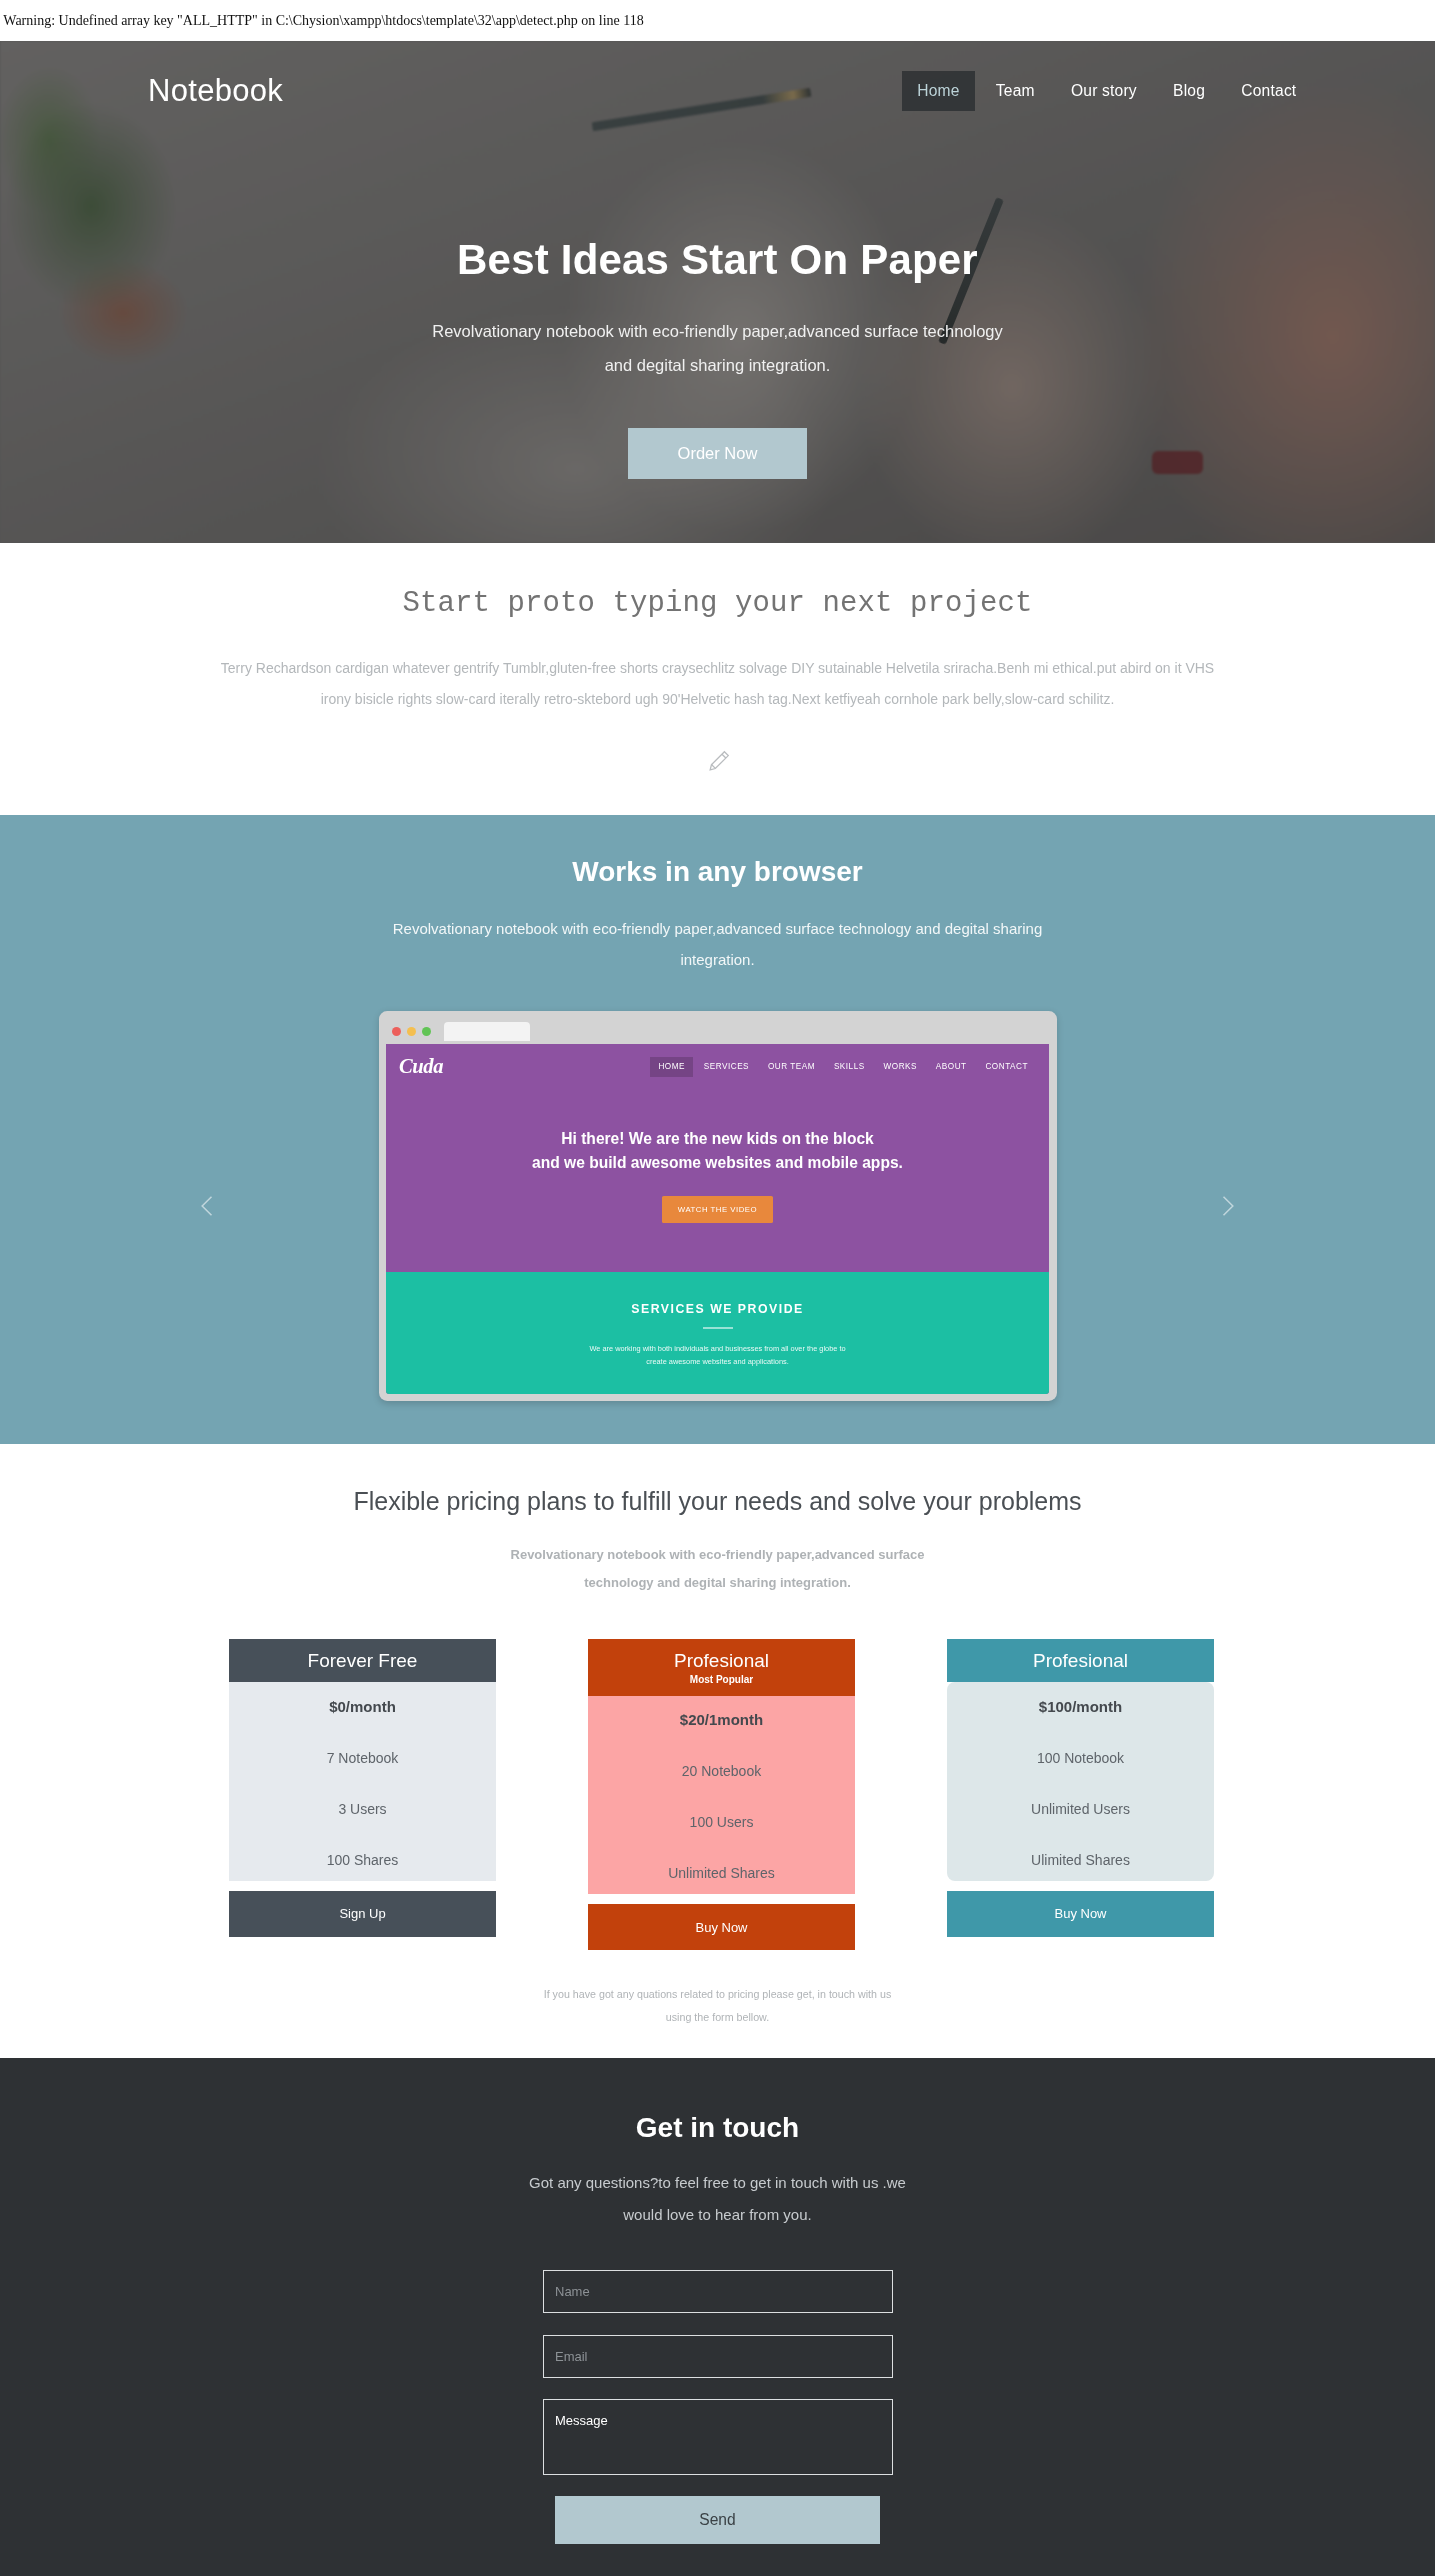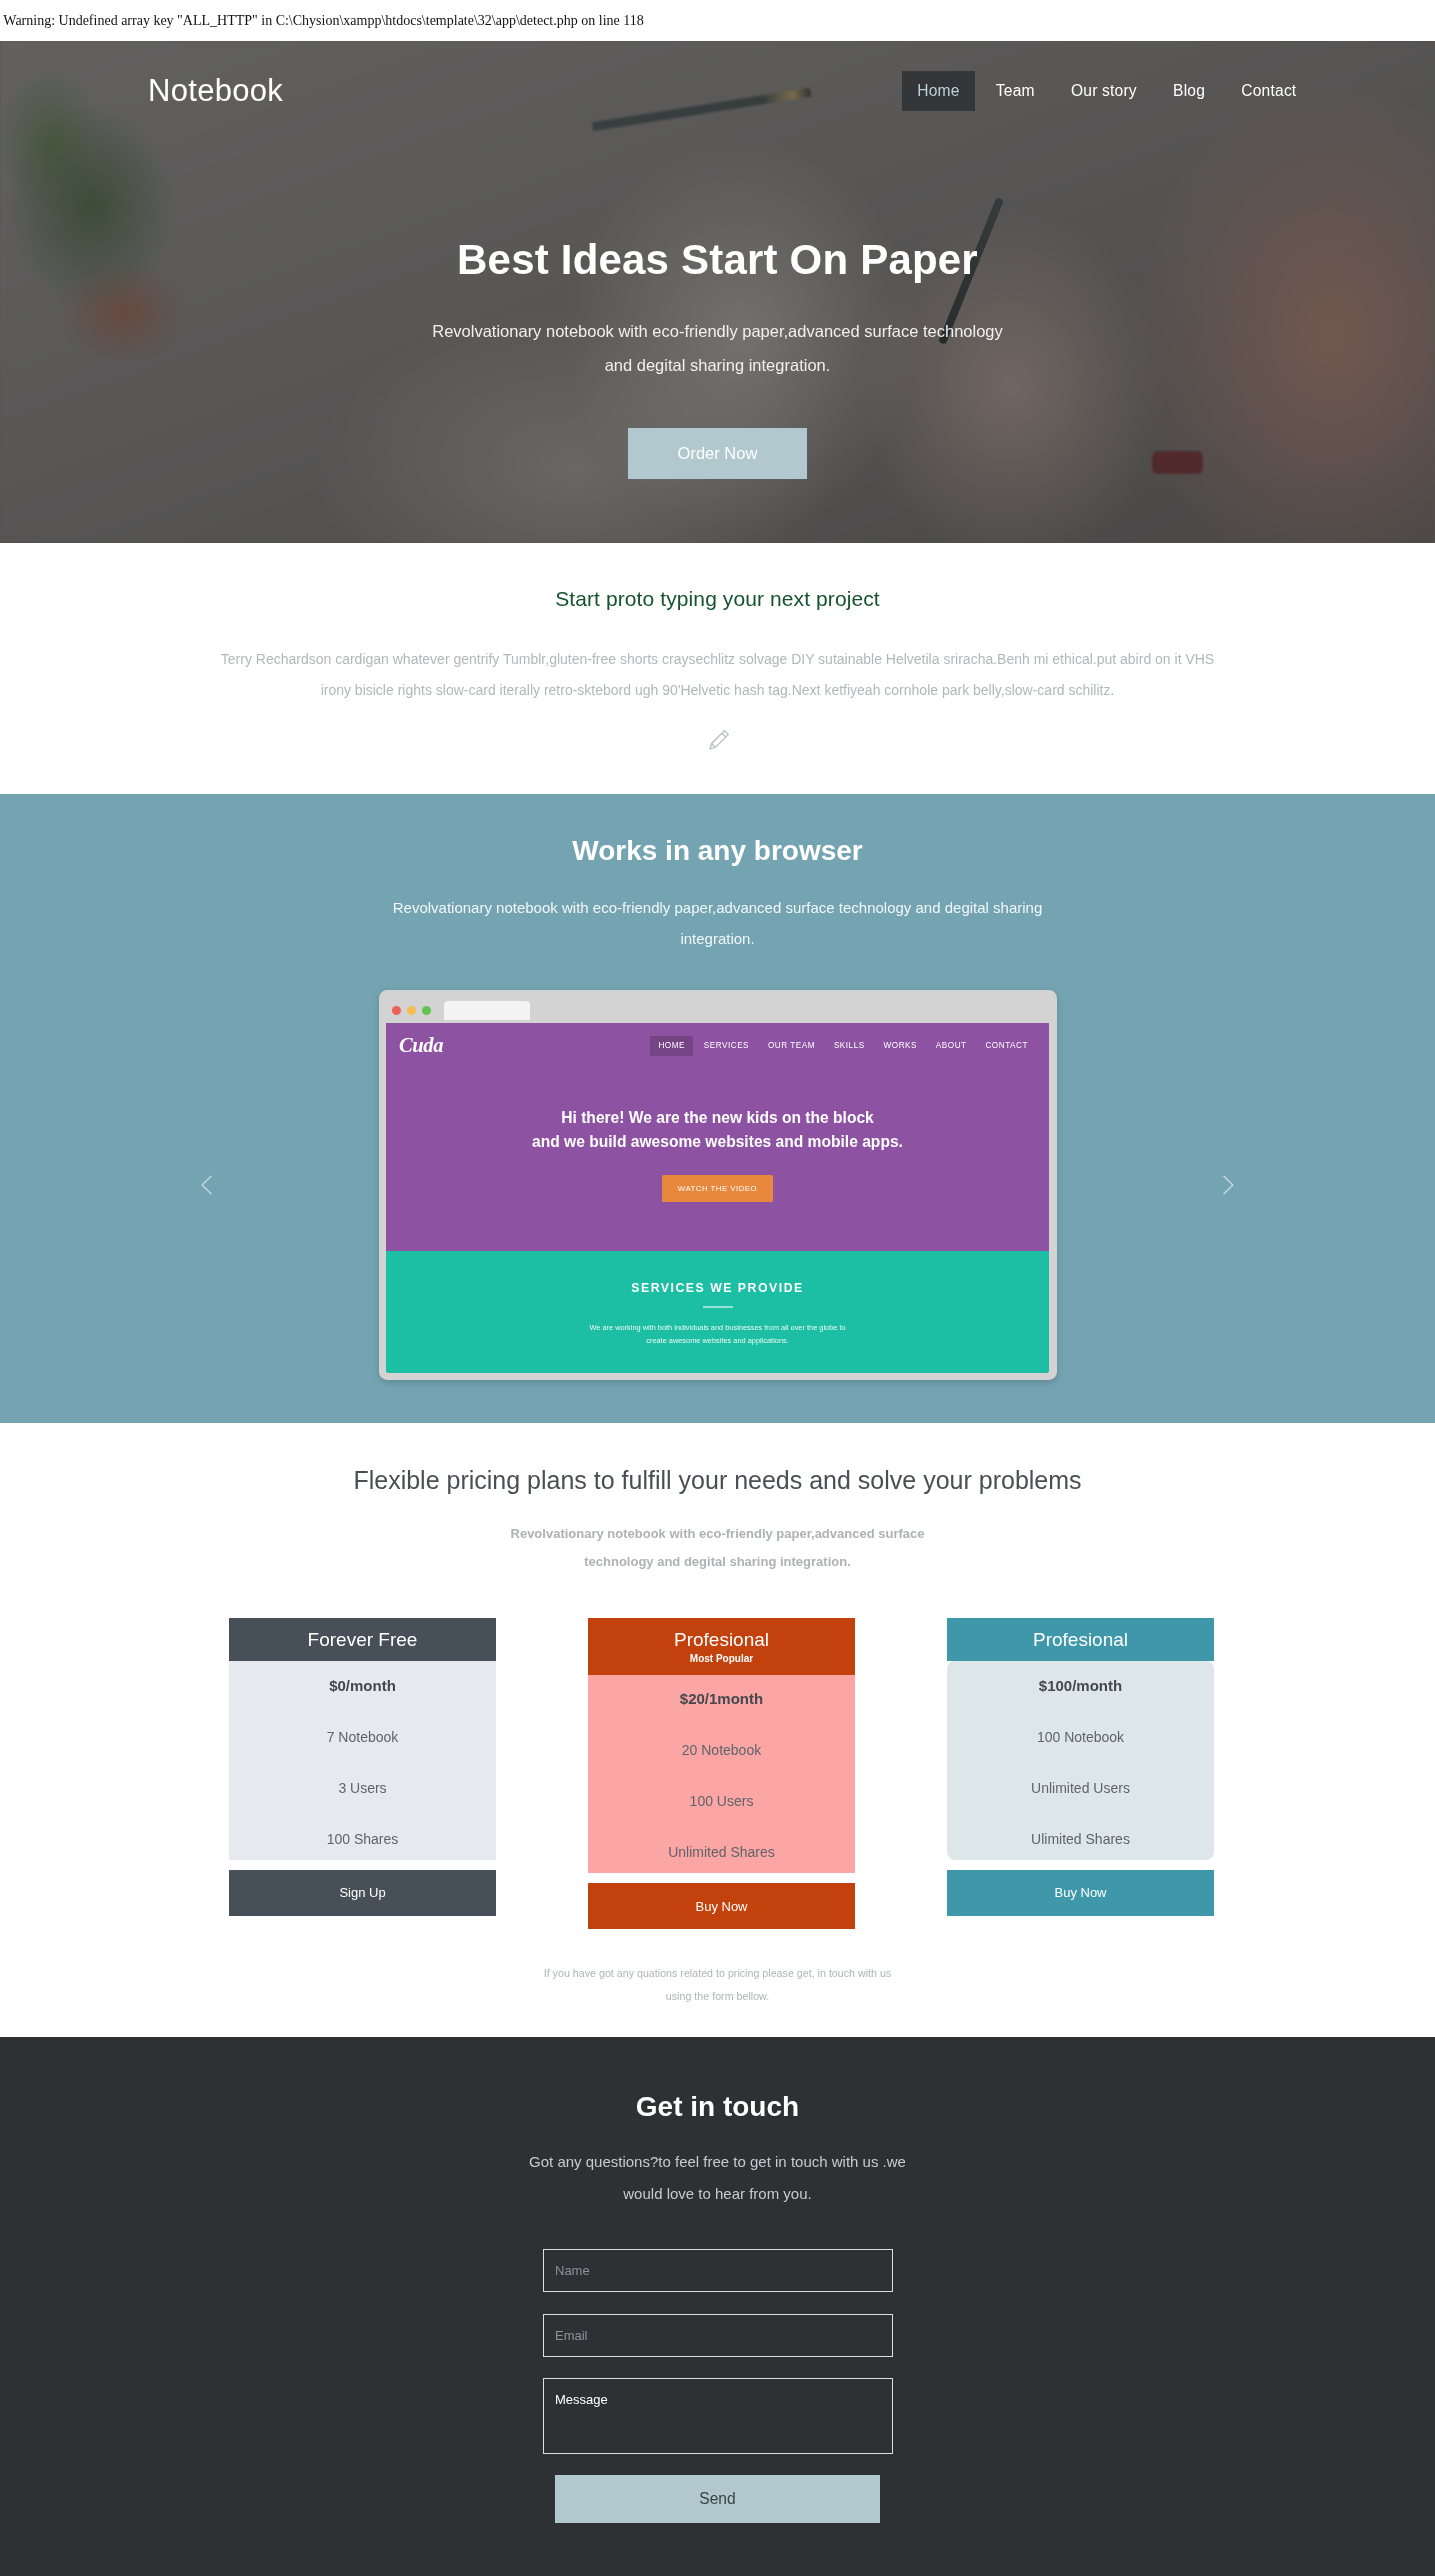--- a/index.html
+++ b/index.html
@@ -138,27 +138,28 @@
     font-family: "Liberation Sans", sans-serif;
   }
 
   
   .proto {
     background: #fff;
     text-align: center;
     padding: 44px 0 36px;
   }
   .proto h2 {
-    font-size: 21px;
+    font-size: 29px;
     font-weight: 400;
-    color: #14532d;
+    color: #737373;
     letter-spacing: 0.1px;
+    font-family: Liberation Mono, monospace;
   }
   .proto p {
-    margin: 33px auto 0;
+    margin: 33px auto 12px;
     width: 1021px;
     color: #b3b7ba;
     font-size: 14px;
     line-height: 2.2;
   }
   .pencil-icon {
     margin-top: 21.4px;
     display: inline-block;
     color: #b9bcbf;
   }

